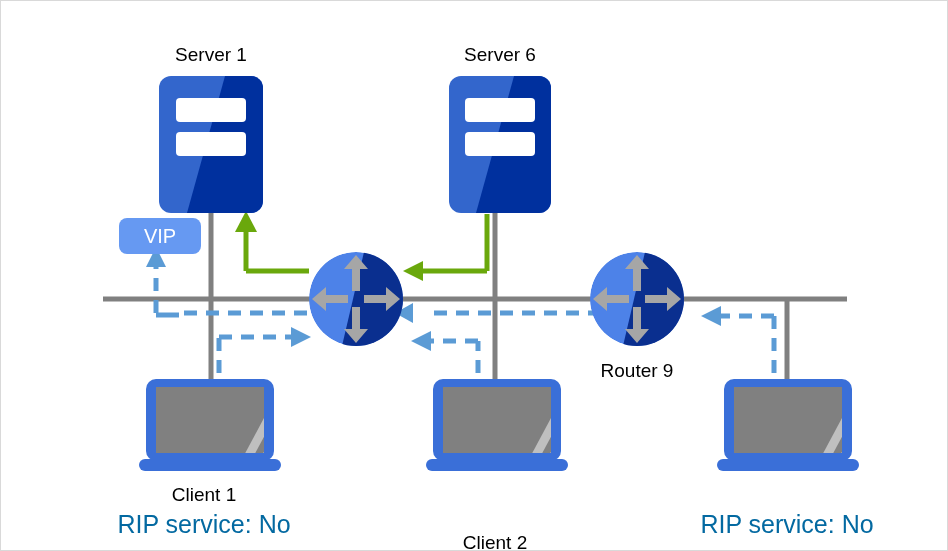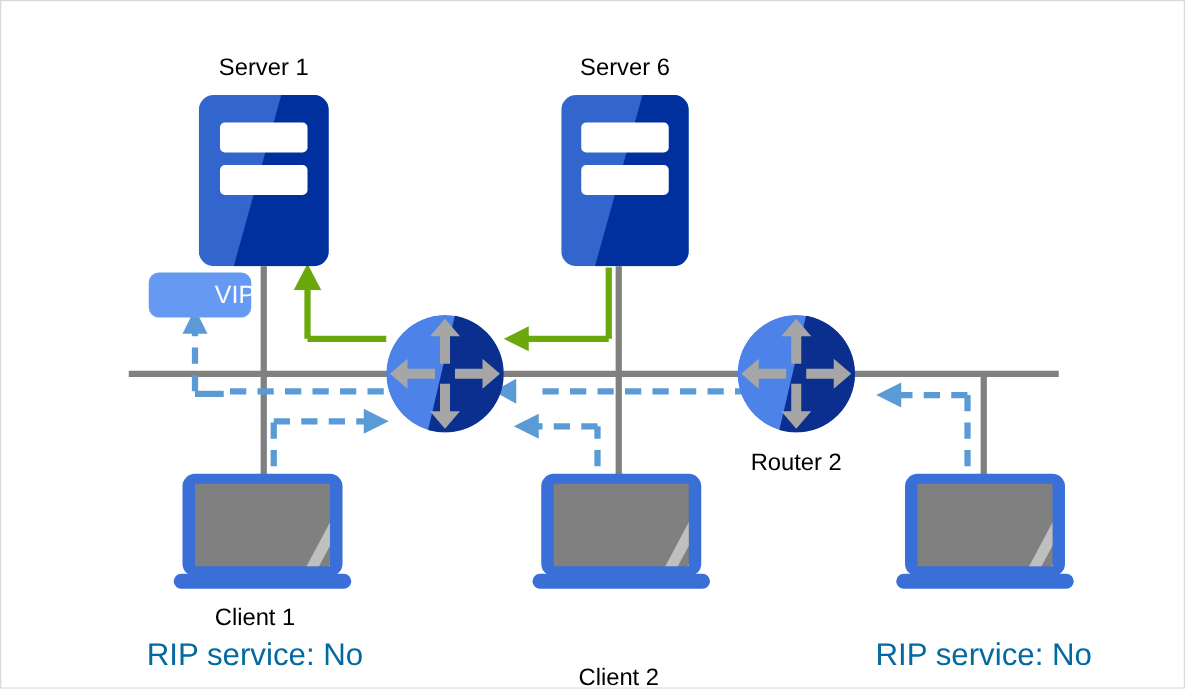--- a/index.html
+++ b/index.html
@@ -218,23 +218,23 @@
       <rect x="118" y="217" width="82" height="36" rx="8" ry="8" fill="#6699f2"></rect>
     </g>
 
   </svg>
 
   <div class="node-label" style="left:150px; top:42px; width:120px;">Server 1</div>
 
   <div class="node-label" style="left:439px; top:42px; width:120px;">Server 6</div>
 
 
-  <div class="node-label" style="left:576px; top:358px; width:120px;">Router 2</div>
-
-  <div class="vip-text" style="left:106px; top:225px; width:82px;padding-left:40px;">VIP</div>
+  <div class="node-label" style="left:576px; top:358px; width:120px;">Router 9</div>
+
+  <div class="vip-text" style="left:118px; top:225px; width:82px;">VIP</div>
 
   <div class="node-label" style="left:143px; top:482px; width:120px;text-align:center;">Client 1</div>
   <div class="sub-label" style="left:103px; top:511px; width:200px;">RIP service: No</div>
 
   <div class="node-label" style="left:434px; top:482px; width:120px;margin-top:48px;">Client 2</div>
 
   <div class="sub-label" style="left:686px; top:511px; width:200px;">RIP service: No</div>
 
 </div>
 

